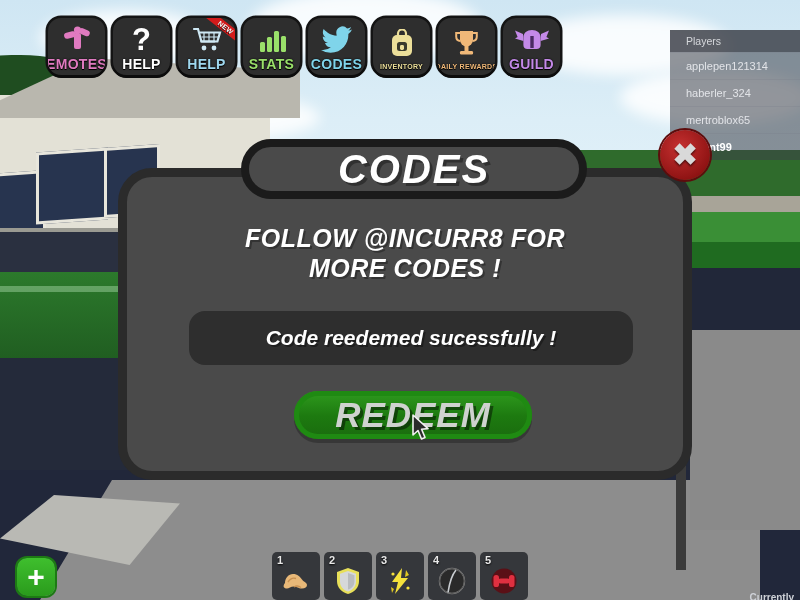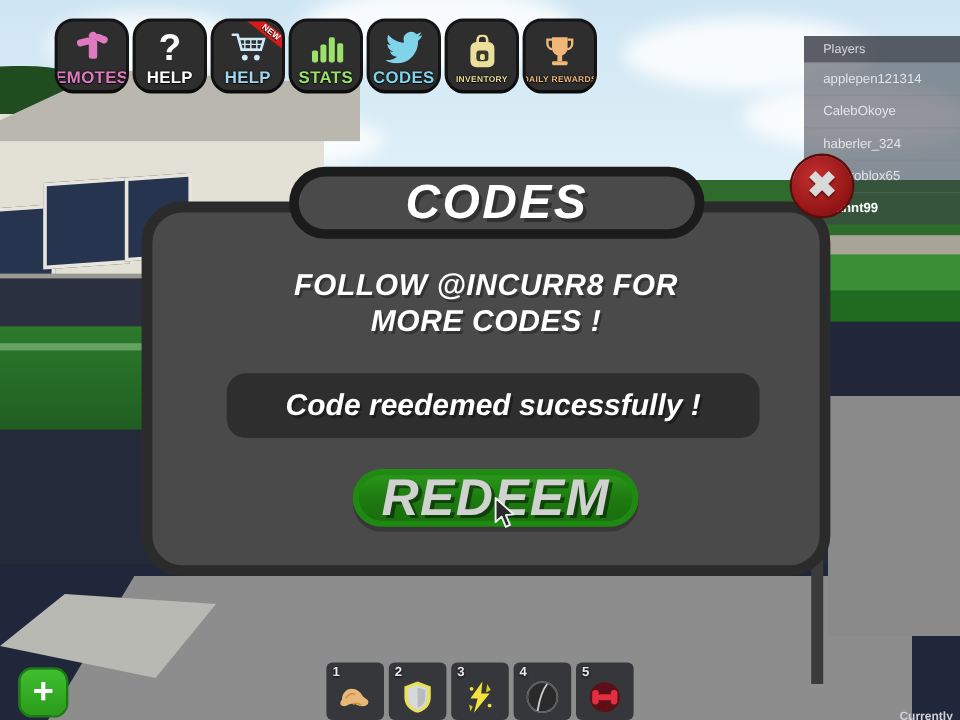--- a/index.html
+++ b/index.html
@@ -192,32 +192,32 @@
     text-align:center; color:#fff; font-size:25px; font-weight:bold;
     font-style:italic; line-height:30px; letter-spacing:.5px;
     text-shadow:2px 2px 0 rgba(0,0,0,.3);
   }
   #code-input {
     position:absolute; left:62px; top:134px; width:444px; height:54px;
     background:#2e2e2e; border-radius:16px;
     display:flex; align-items:center; justify-content:center;
   }
   #code-input span {
-    color:#fff; font-size:25px; font-weight:bold; font-style:italic;
+    color:#fff; font-size:21px; font-weight:bold; font-style:italic;
     text-shadow:2px 2px 0 rgba(0,0,0,.35); white-space:nowrap;
   }
   #redeem-btn {
     position:absolute; left:167px; top:214px; width:238px; height:48px;
     border-radius:999px; cursor:pointer;
     background:linear-gradient(180deg,#2f9b1e 0%,#1d7a10 52%,#1a6b0e 100%);
     box-shadow:inset 0 0 0 5px #1f8a12, 0 4px 0 rgba(0,0,0,.25);
     display:flex; align-items:center; justify-content:center;
   }
   #redeem-btn span {
-    color:#cfd2cf; font-size:43px; font-weight:bold; font-style:italic;
+    color:#cfd2cf; font-size:35px; font-weight:bold; font-style:italic;
     letter-spacing:1px; text-shadow:3px 3px 0 rgba(0,0,0,.45);
   }
 
   
   #cursor {
     position:absolute; left:411px; top:414px; z-index:90;
     pointer-events:none;
   }
 
   
@@ -376,28 +376,40 @@
         <path d="M7 2h13v9a6.5 6.5 0 0 1-13 0V2z"></path>
         <rect x="11.5" y="16" width="4" height="6"></rect>
         <rect x="7" y="22" width="13" height="3.4" rx="1.2"></rect>
       </g>
       <path d="M7 4H3.2v3.4c0 2.6 1.9 4.4 4.2 4.6M20 4h3.8v3.4c0 2.6-1.9 4.4-4.2 4.6" fill="none" stroke="#f0b878" stroke-width="2"></path>
         </svg>
     </div>
     <div class="tb-label two" style="color:#f0b878">DAILY REWARDS</div>
   </div>
 
+  <div class="tb-btn">
+    <div class="tb-icon">
+      <svg width="34" height="24" viewBox="0 0 34 24">
+          <g fill="#c489e8">
+        <path d="M17 2c5 0 8.6 3 8.6 7.4V17c0 2.4-1.6 4-4 4h-9.2c-2.4 0-4-1.6-4-4V9.4C8.4 5 12 2 17 2z"></path>
+        <path d="M8 6 0 2.5 2.6 9 0 10.6 8.4 13z"></path>
+        <path d="M26 6 34 2.5 31.4 9 34 10.6 25.6 13z"></path>
+      </g>
+      <rect x="15.3" y="8" width="3.4" height="12" fill="#4a2a63"></rect>
+        </svg>
+    </div>
+    <div class="tb-label" style="color:#c489e8">GUILD</div>
+  </div>
 
 
 </div>
 
 <div id="players">
   <div class="pl-head">Players</div>
   <div class="pl-row">applepen121314</div>
-  <div class="pl-row">CalebOkoye</div>
   <div class="pl-row">haberler_324</div>
   <div class="pl-row">mertroblox65</div>
   <div class="pl-row me">tuannt99</div>
 </div>
 
 <div id="close-btn">
   <div class="close-circle">
     <span class="close-x">✖</span>
   </div>
 </div>

